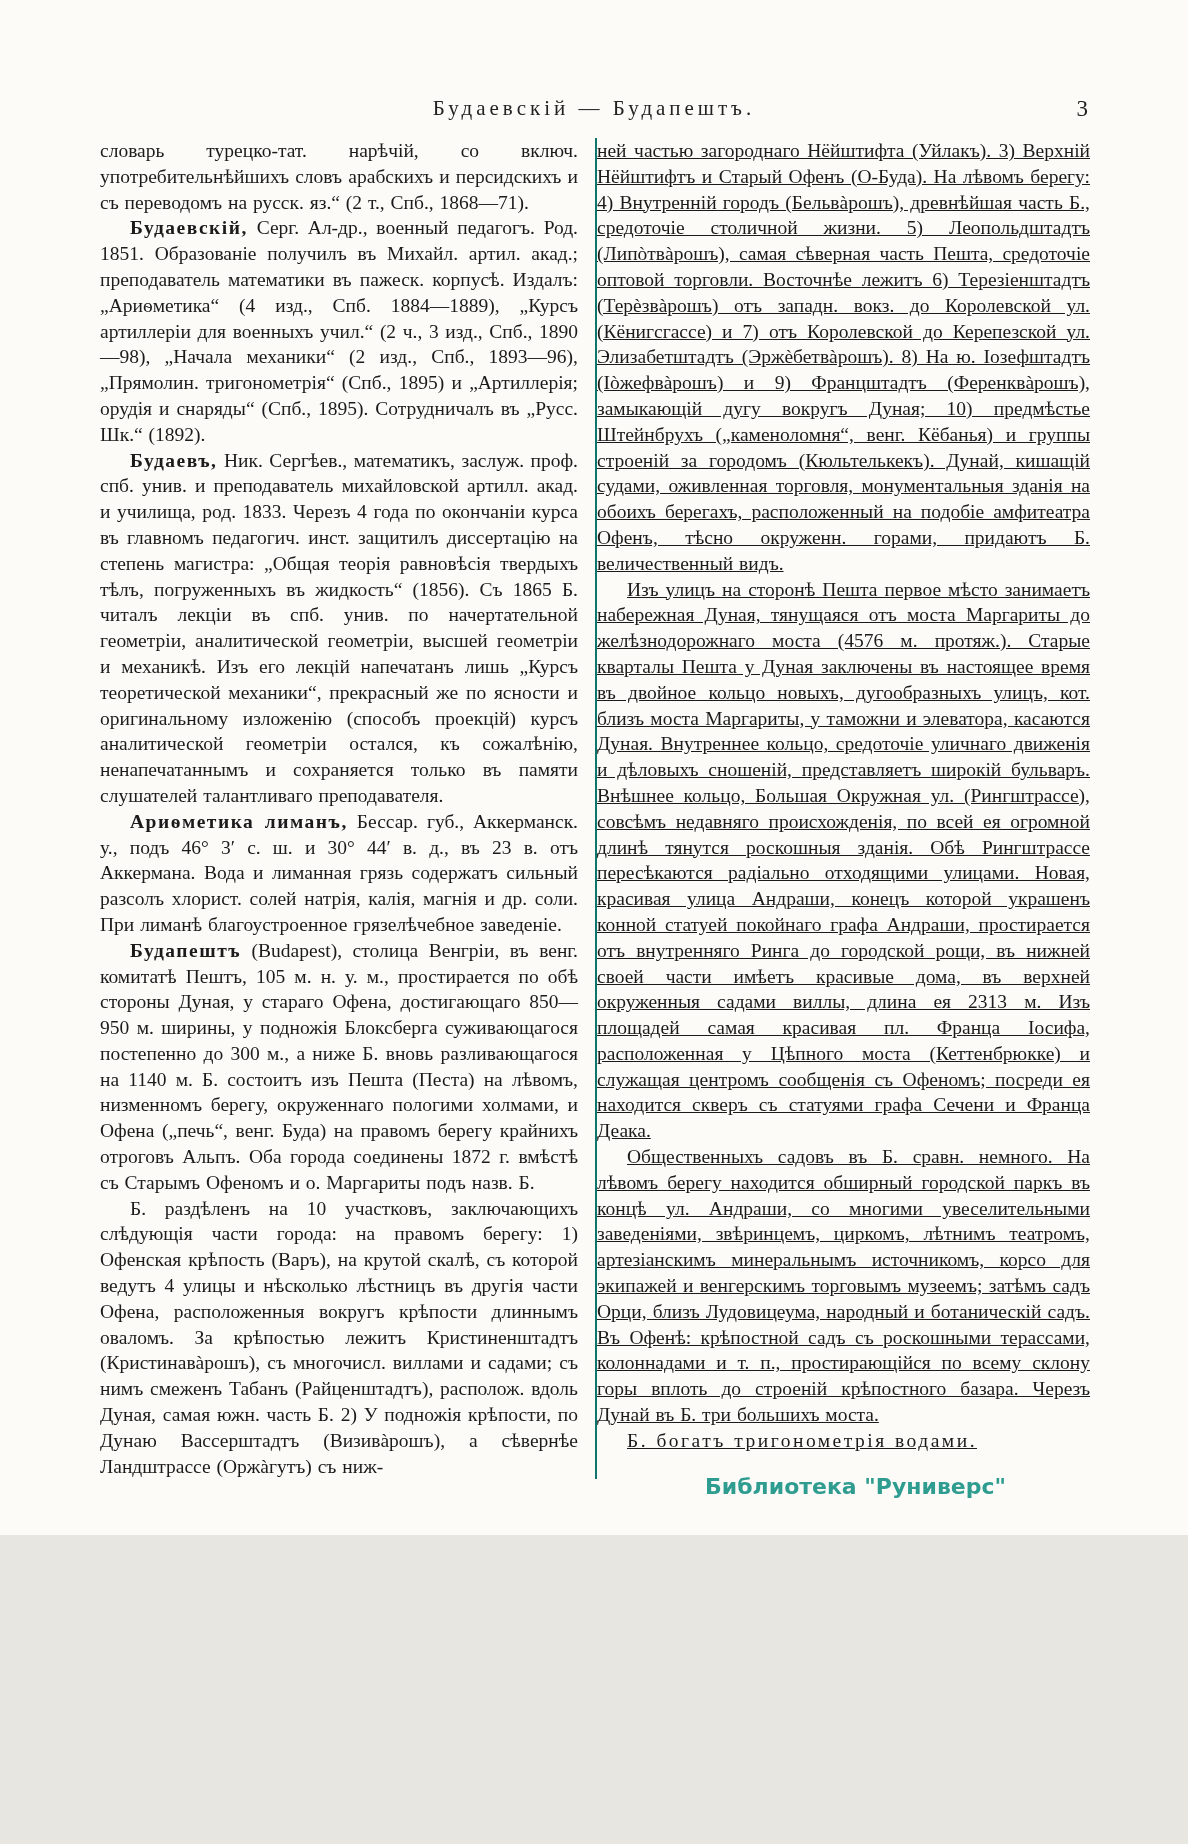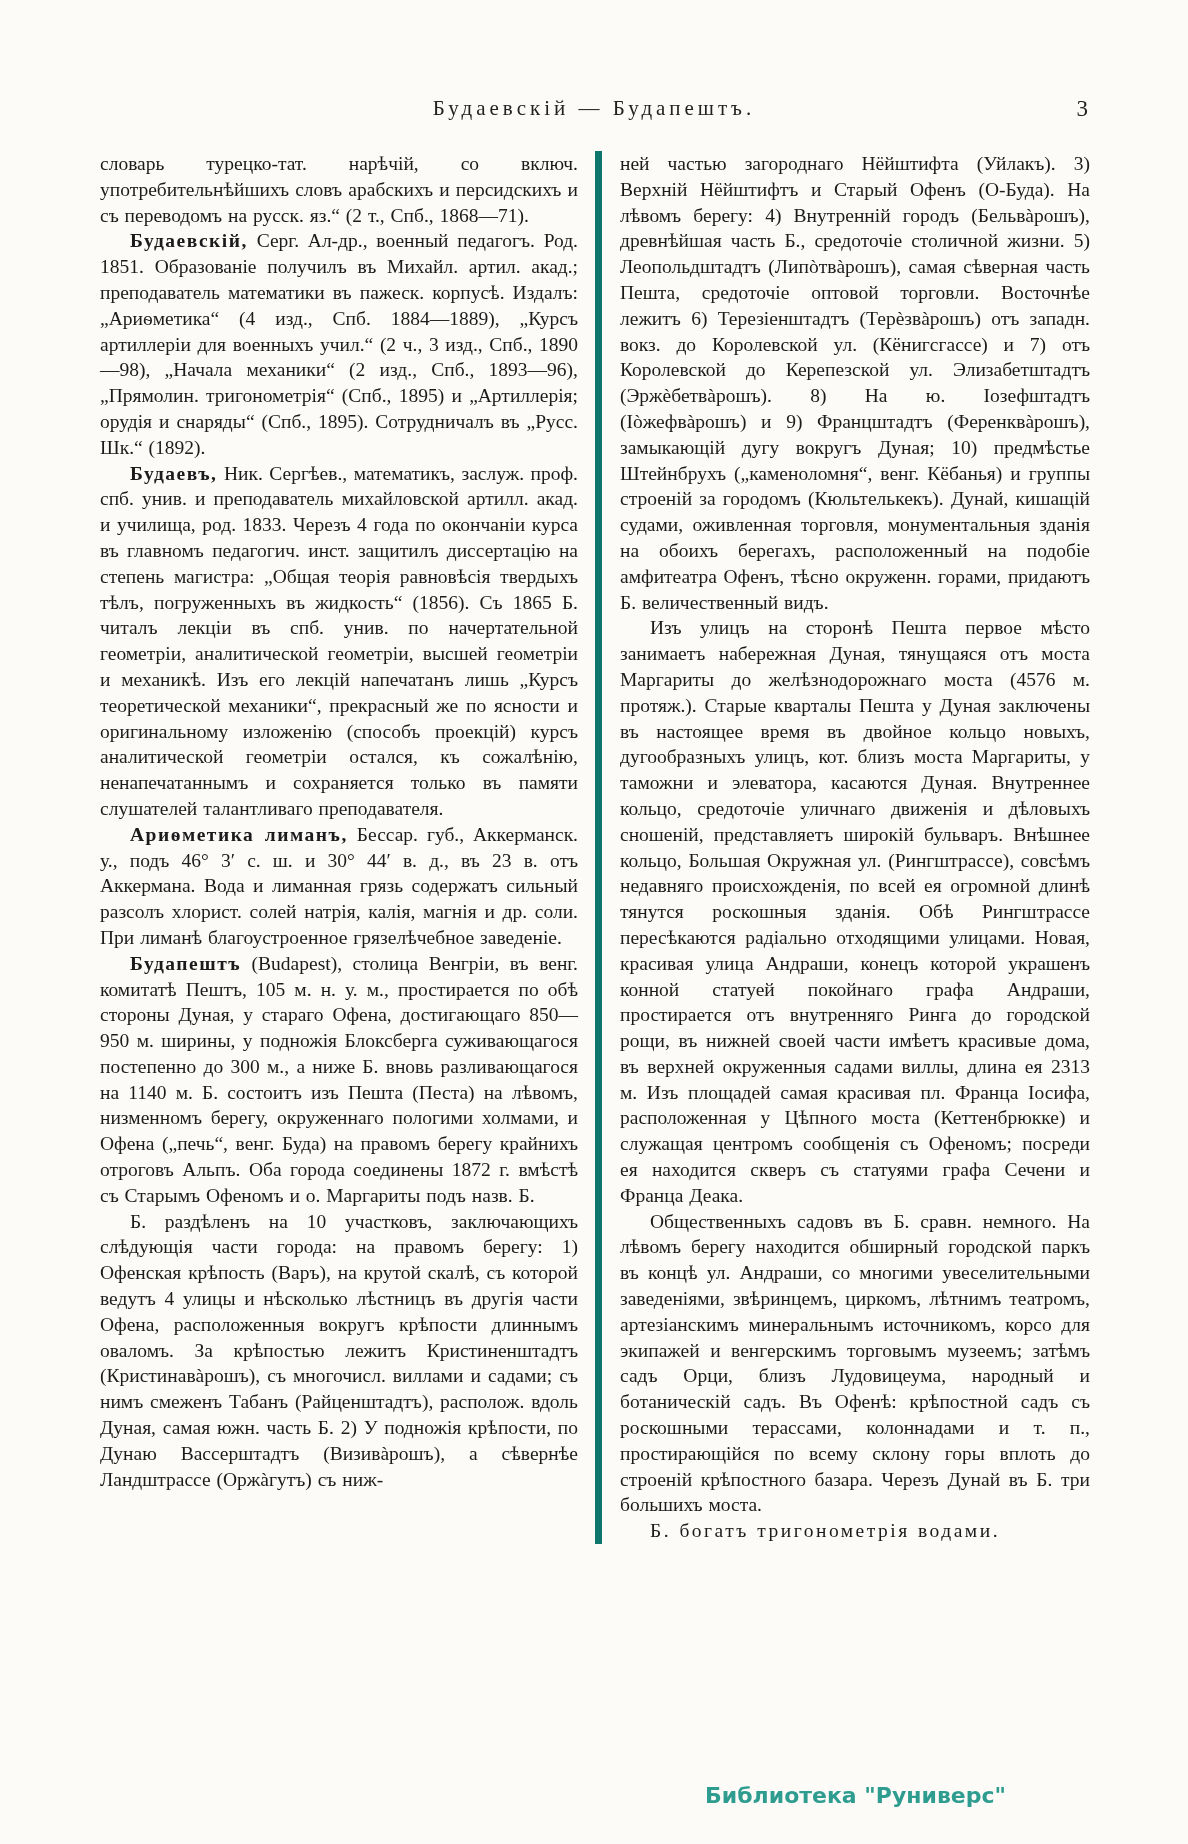--- a/index.html
+++ b/index.html
@@ -4,21 +4,21 @@
 <style>
   html, body {
     margin: 0;
     padding: 0;
     background: #e8e6e0;
     font-family: "Liberation Serif", serif;
   }
   .page {
     position: relative;
     width: 1188px;
-    height: 1844px;
+    height: 1535px;
     margin: 0 auto;
     background: #fcfbf8;
     color: #1b1b1b;
     overflow: hidden;
   }
   .running-head {
     position: absolute;
     top: 96px;
     left: 100px;
     width: 988px;
@@ -41,26 +41,25 @@
     position: absolute;
     top: 138px;
     left: 100px;
     width: 990px;
     display: flex;
     align-items: stretch;
   }
   .col {
     box-sizing: border-box;
     width: 495px;
-    margin-top: 13px;
   }
   .col-left { padding-right: 17px; }
   .col-right {
-    padding-left: 18px;
-    border-left: 7px solid #0f766e;
+    border-left: 2px solid #0f766e;
+    text-decoration: underline;
   }
   p.para {
     margin: 0;
     text-align: justify;
     font-size: 19.5px;
     line-height: 25.8px;
     text-indent: 30px;
     word-spacing: 1px;
   }
   p.cont { text-indent: 0; }

